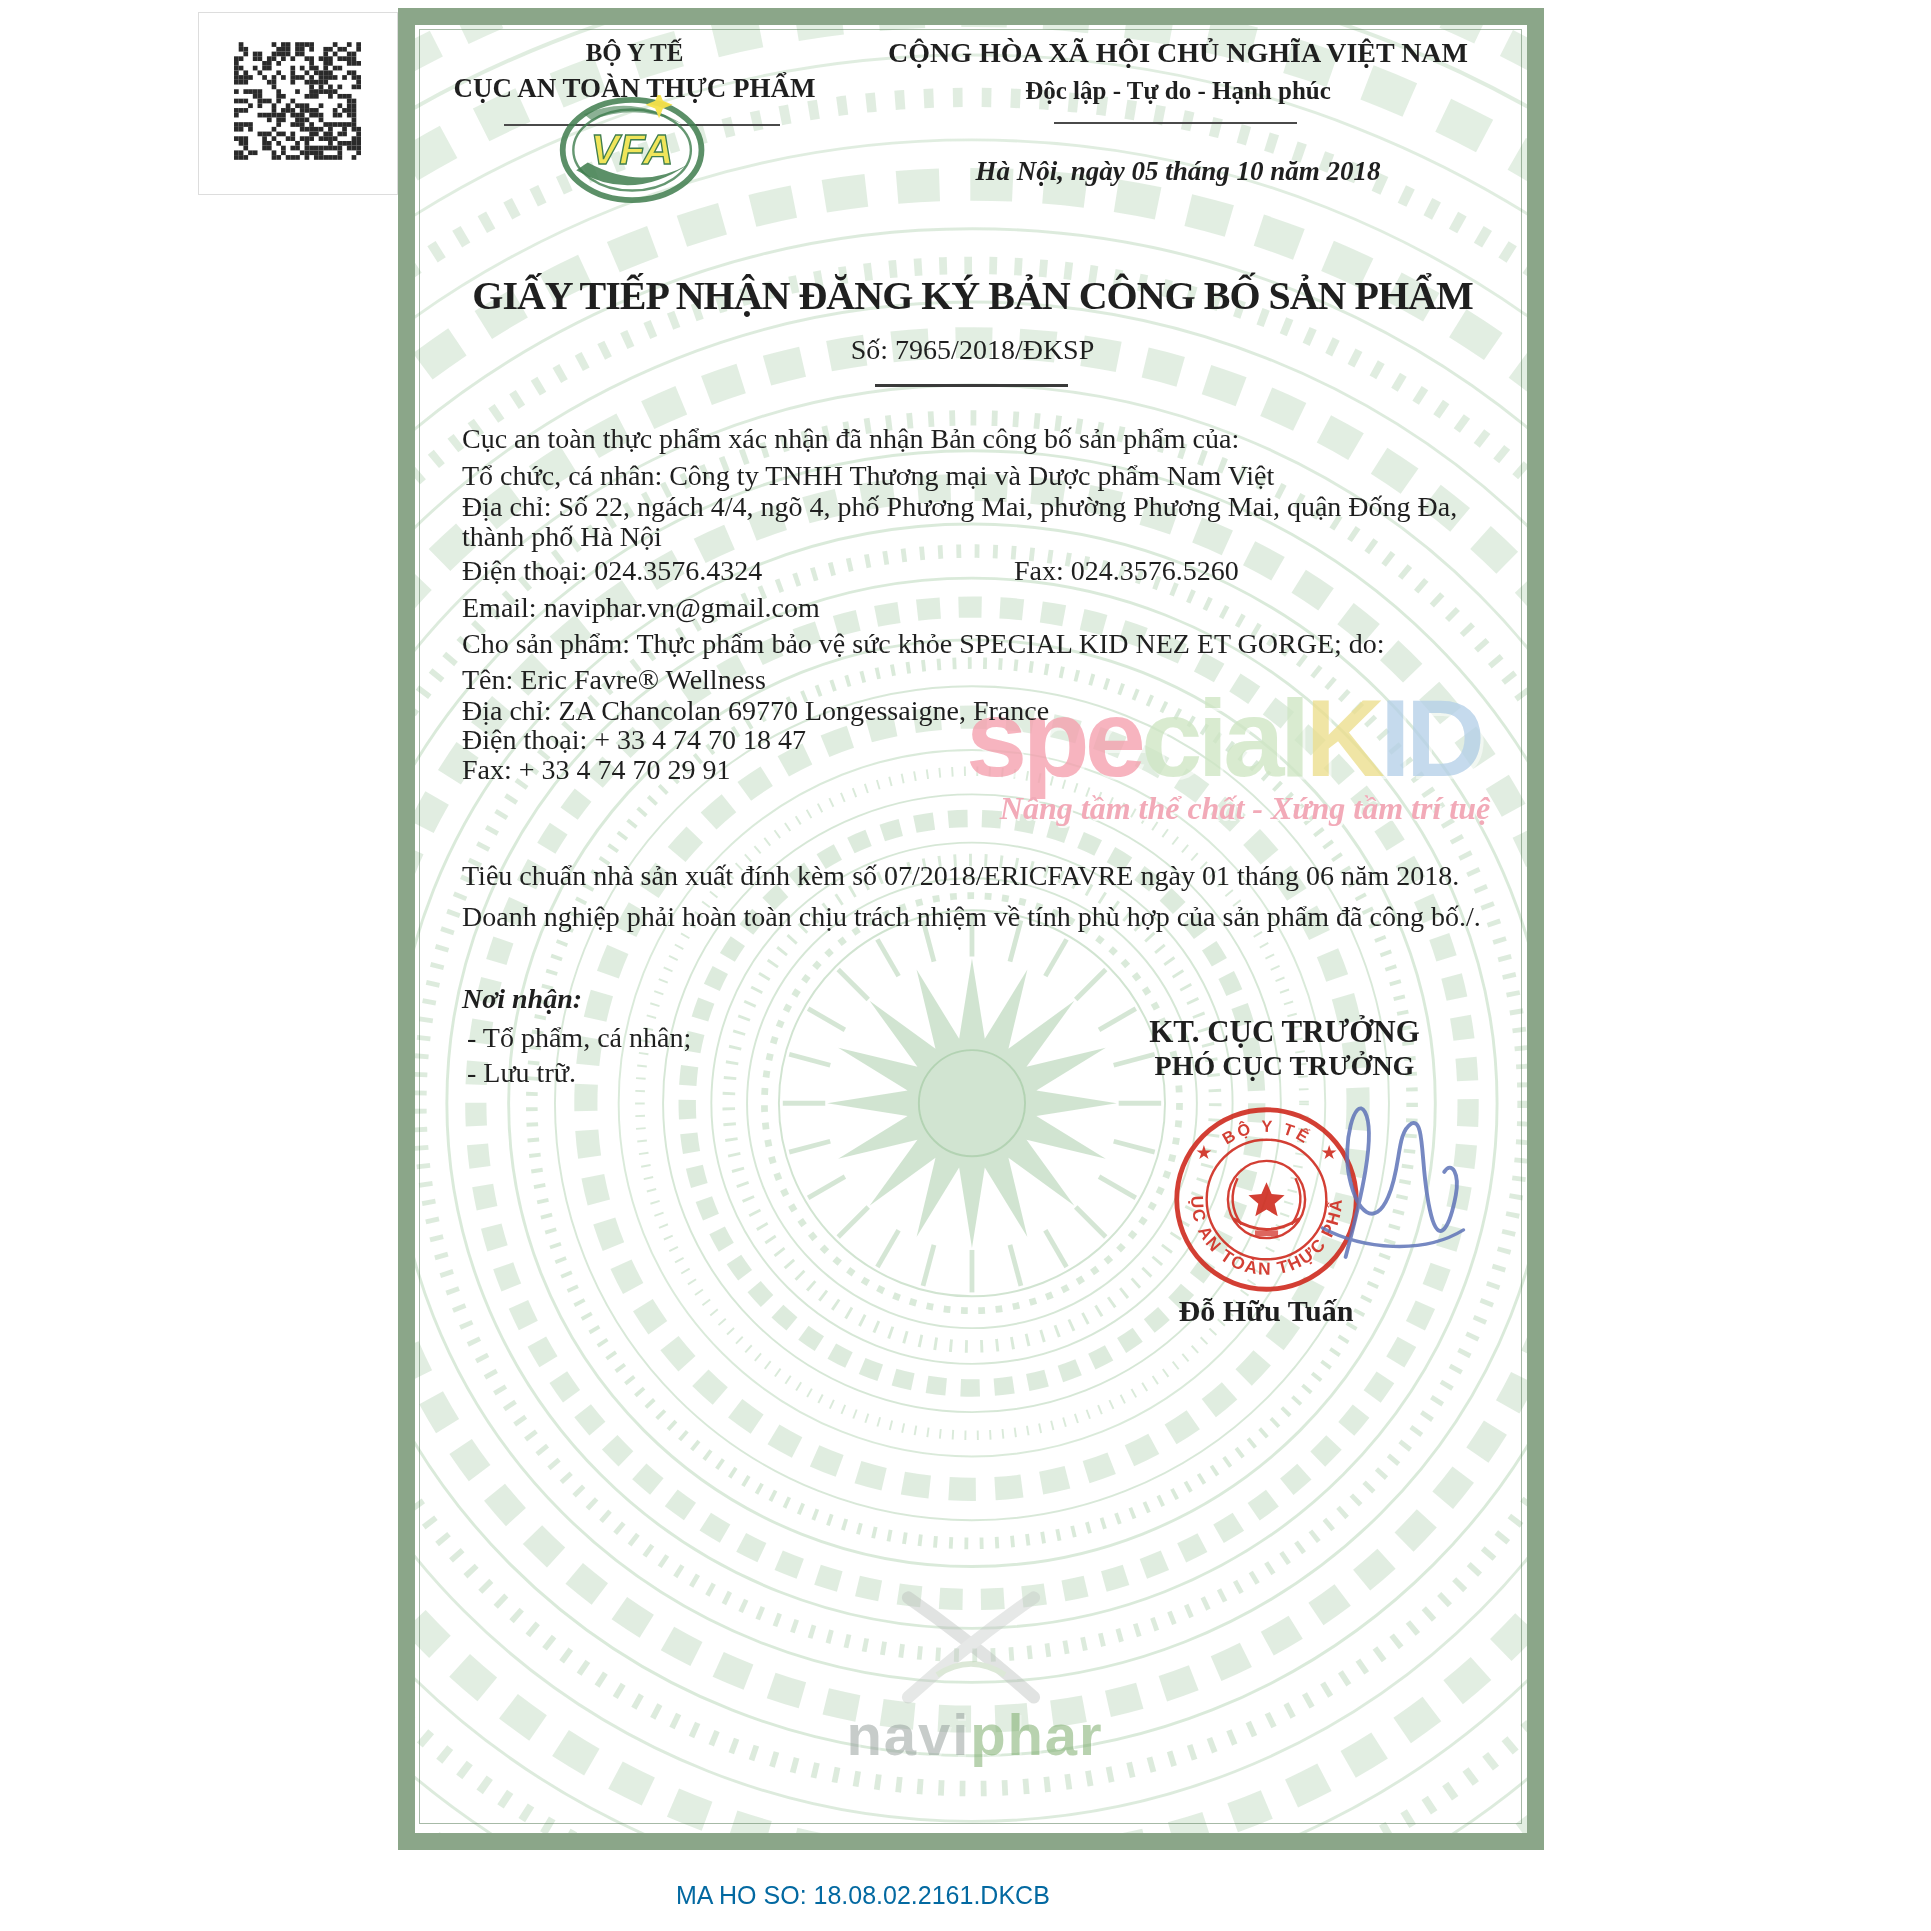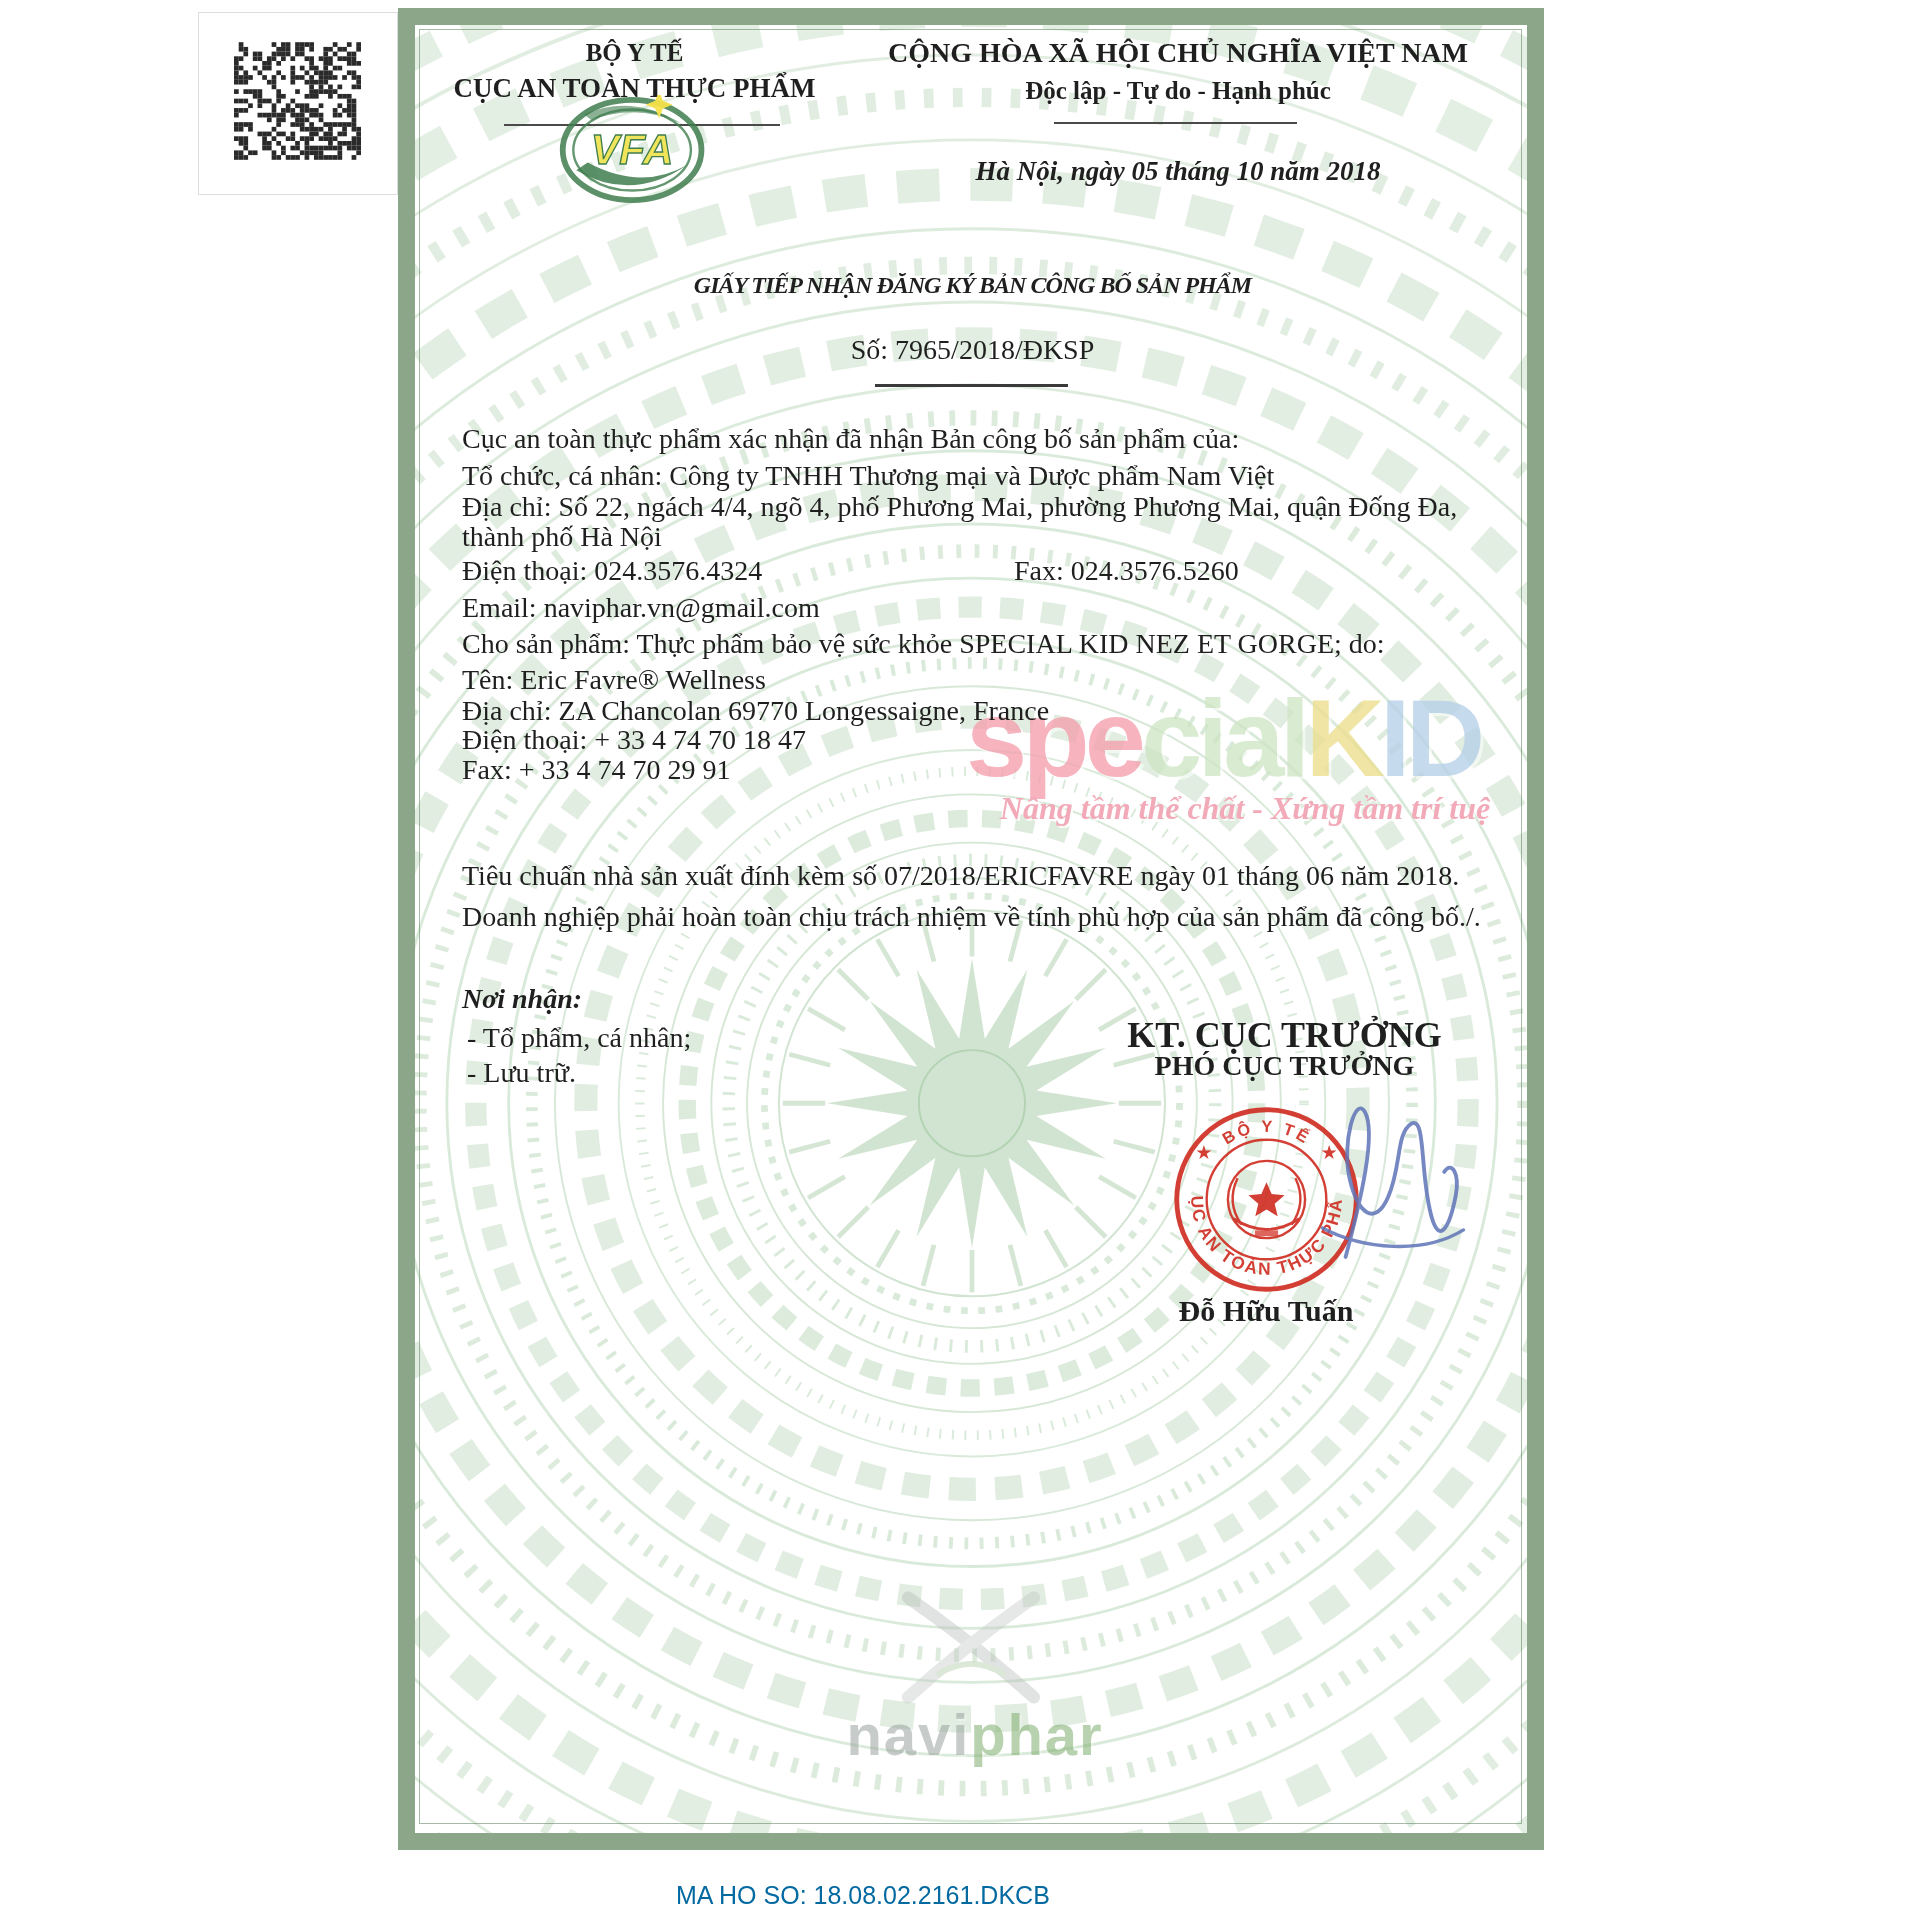--- a/index.html
+++ b/index.html
@@ -17,30 +17,30 @@
   .hdr{z-index:3;text-align:center;font-weight:bold;}
   .ministry{left:422px;top:39px;width:425px;font-size:25px;}
   .dept{left:422px;top:73px;width:425px;font-size:27px;}
   .hr-left{left:504px;top:124px;width:276px;height:1.9px;background:#4a4a4a;z-index:3;}
   .nation1{left:869px;top:37px;width:618px;font-size:28px;}
   .nation2{left:869px;top:77px;width:618px;font-size:25px;}
   .hr-right{left:1054px;top:122px;width:243px;height:1.9px;background:#4a4a4a;z-index:3;}
   .place-date{left:869px;top:156px;width:618px;font-size:27px;font-style:italic;font-weight:bold;text-align:center;z-index:3;}
   .vfa{left:555px;top:95px;width:159px;height:111px;z-index:3;}
   
-  .title{left:422px;top:272px;width:1101px;text-align:center;font-size:24px;font-weight:bold;z-index:3;letter-spacing:-1px;font-style:italic;}
+  .title{left:422px;top:272px;width:1101px;text-align:center;font-size:40px;font-weight:bold;z-index:3;letter-spacing:-1px;}
   .doc-no{left:422px;top:334px;width:1101px;text-align:center;font-size:28px;z-index:3;}
   .hr-no{left:875px;top:384px;width:193px;height:2.9px;background:#3a3a3a;z-index:3;}
   
   .bline{position:absolute;left:462px;width:1043px;font-size:28px;z-index:3;white-space:nowrap;}
   .fax-span{position:absolute;left:552px;top:0;}
   
   .recip-label{left:462px;top:983px;font-size:28px;font-weight:bold;font-style:italic;z-index:3;}
   .recip-item{left:467px;font-size:28px;z-index:3;}
-  .signer1{left:1077px;top:1014px;width:415px;text-align:center;font-size:36px;font-weight:bold;z-index:3;}
+  .signer1{left:1077px;top:1014px;width:415px;text-align:center;font-size:31px;font-weight:bold;z-index:3;}
   .signer2{left:1077px;top:1050px;width:415px;text-align:center;font-size:28px;font-weight:bold;z-index:3;}
   .stamp{left:1170px;top:1103px;width:193px;height:193px;z-index:4;opacity:.9;}
   .sig{left:1305px;top:1083px;width:174px;height:203px;z-index:5;opacity:.85;}
   .signer-name{left:1073px;top:1294px;width:386px;text-align:center;font-size:30px;font-weight:bold;z-index:3;}
   
   .brand{left:966px;top:674px;width:565px;z-index:2;font-family:"Liberation Sans",sans-serif;
          font-weight:bold;font-size:110px;letter-spacing:-4.8px;opacity:.78;white-space:nowrap;
          text-shadow:2.9px 2.9px 0 rgba(255,255,255,.7);}
   .brand .p1{color:#f59fae;}
   .brand .p2{color:#cfe6c4;}

